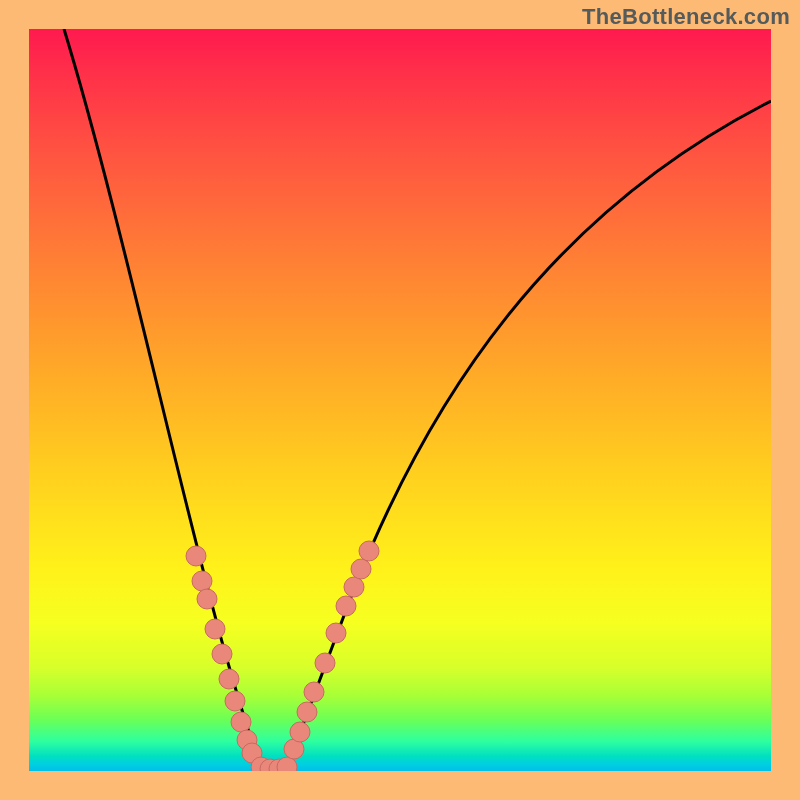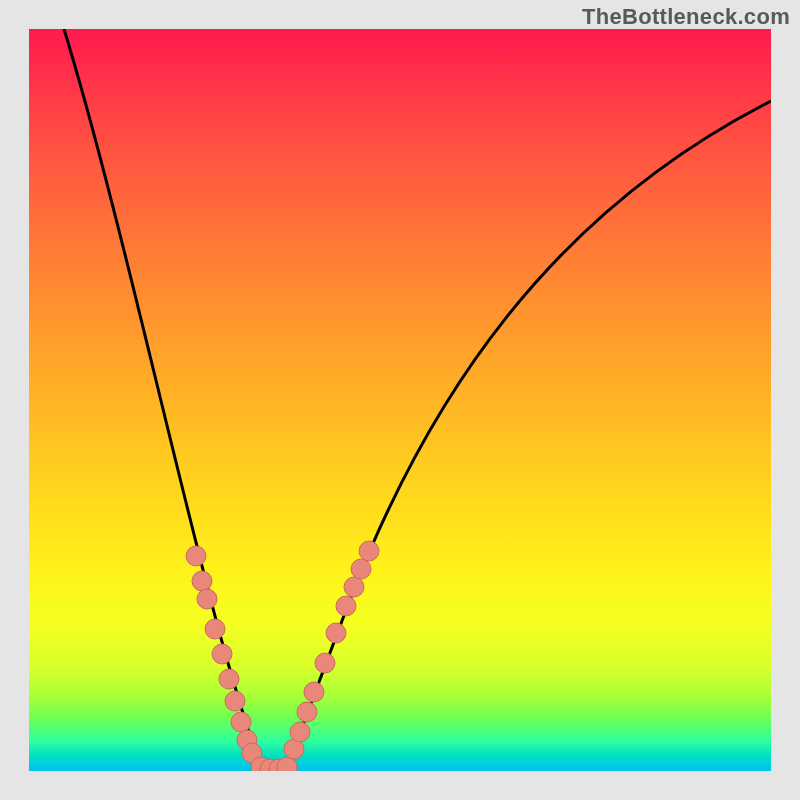--- a/index.html
+++ b/index.html
@@ -7,21 +7,21 @@
     padding: 0;
     width: 800px;
     height: 800px;
     background: #000;
     overflow: hidden;
     font-family: Arial, Helvetica, sans-serif;
   }
   .frame {
     position: absolute;
     inset: 0;
-    background: #e5e5e5;
+    background: #fdba74;
   }
   .plot-area {
     position: absolute;
     left: 29px;
     top: 29px;
     width: 742px;
     height: 742px;
     overflow: hidden;
   }
   .gradient {

